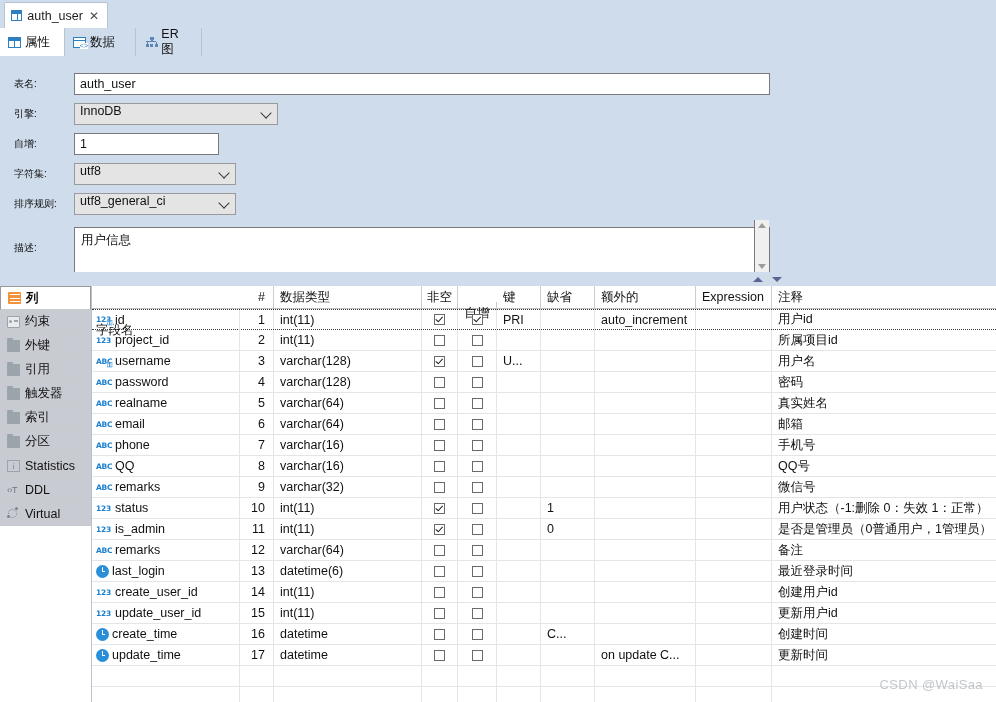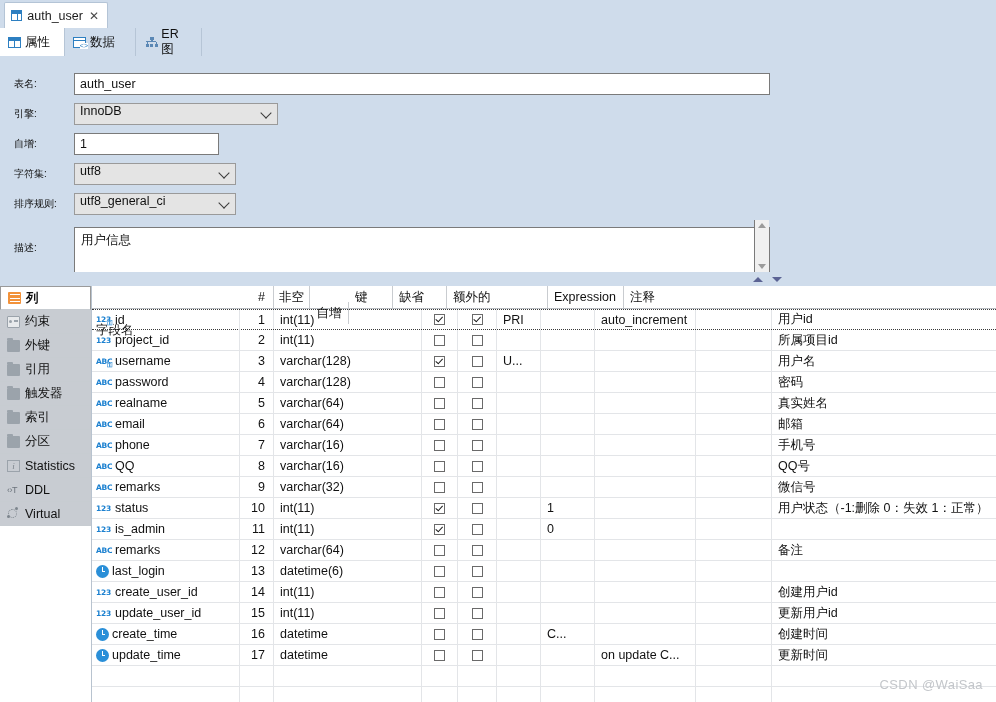--- a/index.html
+++ b/index.html
@@ -285,20 +285,21 @@
           <span style="position:absolute;left:0px;top:7px;width:3.4px;height:3.4px;background:#7d858d;border-radius:50%;"></span>
         </span>
         <span>Virtual</span>
       </div>
     </div>
 
   <div class="grid">
     <div class="ghead" id="ghead">
         <div class="gc c-name">字段名</div>
         <div class="gc c-num" style="justify-content: flex-end;">#</div>
+        <div class="gc c-type">数据类型</div>
         <div class="gc c-nn" style="justify-content: center;">非空</div>
         <div class="gc c-ai" style="justify-content: center;">自增</div>
         <div class="gc c-key">键</div>
         <div class="gc c-def">缺省</div>
         <div class="gc c-extra">额外的</div>
         <div class="gc c-expr">Expression</div>
         <div class="gc c-cmt">注释</div>
       </div>
     <div id="gbody">
         <div class="grow first">
@@ -501,20 +502,21 @@
           <div class="gc c-nn">
             <span class="cbx on"></span>
           </div>
           <div class="gc c-ai">
             <span class="cbx"></span>
           </div>
           <div class="gc c-key"></div>
           <div class="gc c-def">0</div>
           <div class="gc c-extra"></div>
           <div class="gc c-expr"></div>
+          <div class="gc c-cmt">是否是管理员（0普通用户，1管理员）</div>
         </div>
         <div class="grow">
           <div class="gc c-name">
             <span class="fi">ABC</span>
             <span>remarks</span>
           </div>
           <div class="gc c-num">12</div>
           <div class="gc c-type">varchar(64)</div>
           <div class="gc c-nn">
             <span class="cbx"></span>
@@ -538,20 +540,21 @@
           <div class="gc c-nn">
             <span class="cbx"></span>
           </div>
           <div class="gc c-ai">
             <span class="cbx"></span>
           </div>
           <div class="gc c-key"></div>
           <div class="gc c-def"></div>
           <div class="gc c-extra"></div>
           <div class="gc c-expr"></div>
+          <div class="gc c-cmt">最近登录时间</div>
         </div>
         <div class="grow">
           <div class="gc c-name">
             <span class="fi">123</span>
             <span>create_user_id</span>
           </div>
           <div class="gc c-num">14</div>
           <div class="gc c-type">int(11)</div>
           <div class="gc c-nn">
             <span class="cbx"></span>

